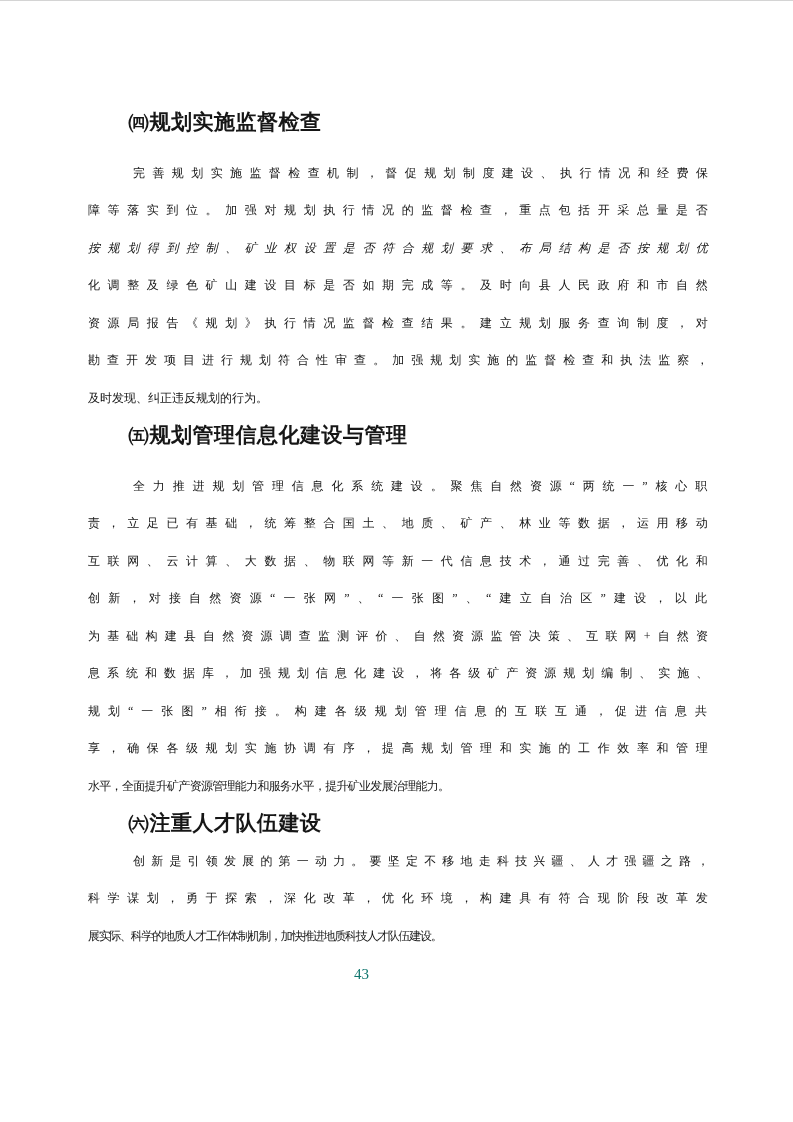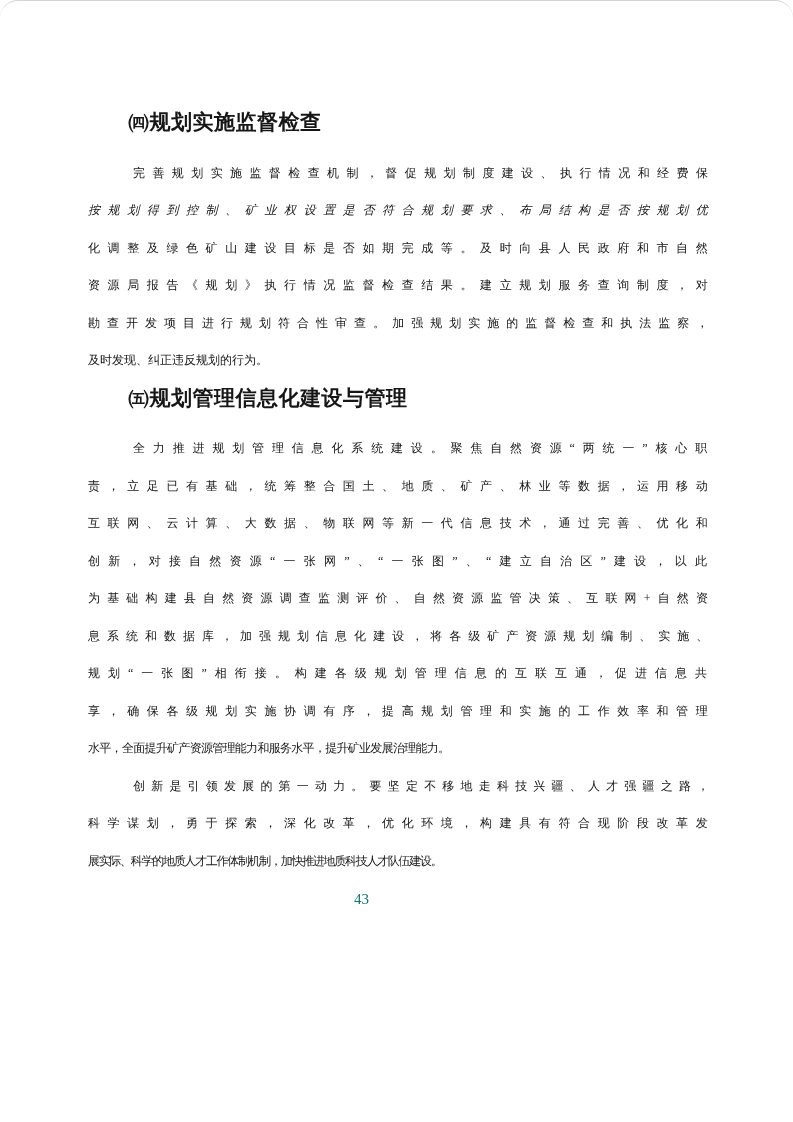--- a/index.html
+++ b/index.html
@@ -11,21 +11,20 @@
     position: relative;
     box-sizing: border-box;
     width: 793px;
     height: 1122px;
     background: #ffffff;
     border-top: 1px solid #d4d4d4;
     padding: 103px 86px 0 88px;
     font-family: "Liberation Serif", "DejaVu Serif", serif;
     color: #161616;
     overflow: hidden;
-    border-radius: 18px;
   }
   .section { margin: 0; }
   .heading {
     margin: 0;
     padding-left: 40px;
     font-size: 21px;
     font-weight: 700;
     line-height: 37.5px;
     white-space: nowrap;
     letter-spacing: 0.5px;
@@ -53,20 +52,21 @@
 </style>
 </head>
 <body>
 
 <div class="page">
 
   <div class="section gap-after-heading">
     <h2 class="heading">㈣规划实施监督检查</h2>
     <div class="para">
         <div class="line first" style="letter-spacing: -0.916667px;">完善规划实施监督检查机制，督促规划制度建设、执行情况和经费保</div>
+        <div class="line" style="letter-spacing: -0.70625px;">障等落实到位。加强对规划执行情况的监督检查，重点包括开采总量是否</div>
         <div class="line" style="letter-spacing: -0.70625px; font-style: italic;">按规划得到控制、矿业权设置是否符合规划要求、布局结构是否按规划优</div>
         <div class="line" style="letter-spacing: -0.70625px;">化调整及绿色矿山建设目标是否如期完成等。及时向县人民政府和市自然</div>
         <div class="line" style="letter-spacing: -0.70625px;">资源局报告《规划》执行情况监督检查结果。建立规划服务查询制度，对</div>
         <div class="line" style="letter-spacing: -1.29242px;">勘查开发项目进行规划符合性审查。加强规划实施的监督检查和执法监察，</div>
         <div class="line last">及时发现、纠正违反规划的行为。</div>
       </div>
   </div>
 
   <div class="section gap-after-heading">
     <h2 class="heading">㈤规划管理信息化建设与管理</h2>
@@ -77,20 +77,21 @@
         <div class="line">创新，对接自然资源“一张网”、“一张图”、“建立自治区”建设，以此</div>
         <div class="line" style="letter-spacing: -1.0197px;">为基础构建县自然资源调查监测评价、自然资源监管决策、互联网+自然资</div>
         <div class="line" style="letter-spacing: -1.29242px;">息系统和数据库，加强规划信息化建设，将各级矿产资源规划编制、实施、</div>
         <div class="line">规划“一张图”相衔接。构建各级规划管理信息的互联互通，促进信息共</div>
         <div class="line" style="letter-spacing: -0.70625px;">享，确保各级规划实施协调有序，提高规划管理和实施的工作效率和管理</div>
         <div class="line last" style="letter-spacing: -0.70625px;">水平，全面提升矿产资源管理能力和服务水平，提升矿业发展治理能力。</div>
       </div>
   </div>
 
   <div class="section">
+    <h2 class="heading">㈥注重人才队伍建设</h2>
     <div class="para">
         <div class="line first" style="letter-spacing: -2.1125px;">创新是引领发展的第一动力。要坚定不移地走科技兴疆、人才强疆之路，</div>
         <div class="line" style="letter-spacing: -0.70625px;">科学谋划，勇于探索，深化改革，优化环境，构建具有符合现阶段改革发</div>
         <div class="line last" style="letter-spacing: -1.29242px;">展实际、科学的地质人才工作体制机制，加快推进地质科技人才队伍建设。</div>
       </div>
   </div>
 
   <div class="page-number">43</div>
 
 </div>

